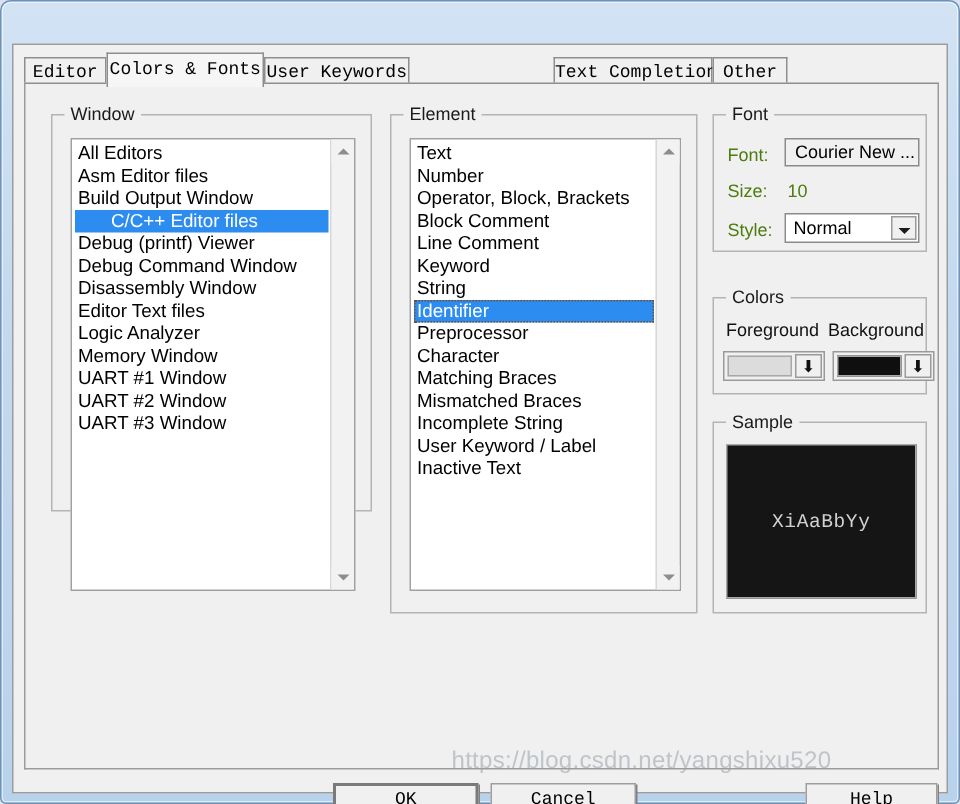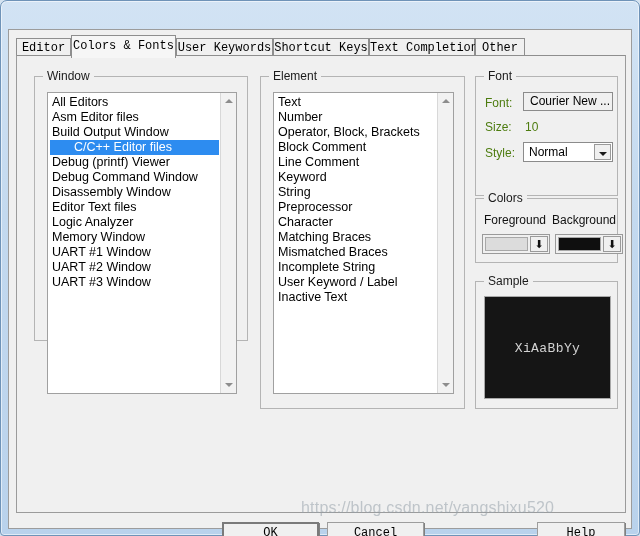--- a/index.html
+++ b/index.html
@@ -296,23 +296,20 @@
 
     <div id="tabstrip">
       <div class="tab" style="left:0px; width:55px;">
         <span>Editor</span>
       </div>
       <div class="tab active" style="left:55px; width:105px;">
         <span>Colors &amp; Fonts</span>
       </div>
       <div class="tab" style="left:160px; width:97px;">
         <span>User Keywords</span>
-      </div>
-      <div class="tab" style="left:257px; width:96px;">
-        <span>Shortcut Keys</span>
       </div>
       <div class="tab" style="left:353px; width:106px;">
         <span>Text Completion</span>
       </div>
       <div class="tab" style="left:459px; width:50px;">
         <span>Other</span>
       </div>
     </div>
 
     <div id="tabpanel">
@@ -352,40 +349,41 @@
 
         <div class="listbox" style="left:12px; top:15px; width:181px; height:302px;">
           <div class="list-inner">
             <div class="list-item">Text</div>
             <div class="list-item">Number</div>
             <div class="list-item">Operator, Block, Brackets</div>
             <div class="list-item">Block Comment</div>
             <div class="list-item">Line Comment</div>
             <div class="list-item">Keyword</div>
             <div class="list-item">String</div>
+            <div class="list-item selected focused" style="background: rgb(45, 140, 240);">Identifier</div>
             <div class="list-item">Preprocessor</div>
             <div class="list-item">Character</div>
             <div class="list-item">Matching Braces</div>
             <div class="list-item">Mismatched Braces</div>
             <div class="list-item">Incomplete String</div>
             <div class="list-item">User Keyword / Label</div>
             <div class="list-item">Inactive Text</div>
           </div>
           <div class="vscroll">
             <div class="sb-btn up">
                 <div class="sb-arrow"></div>
               </div>
             <div class="sb-btn down">
                 <div class="sb-arrow"></div>
               </div>
           </div>
         </div>
       </div>
 
-      <div class="group" style="left:458px; top:20px; width:143px; height:120px;">
+      <div class="group" style="left:458px; top:20px; width:143px; height:92px;">
         <div class="group-title">Font</div>
 
         <div class="field-label" style="left:9px; top:19px;">Font:</div>
         <div class="push-button" style="left:47px; top:15px; width:90px; height:19px; line-height:17px; text-align:left; padding-left:6px;">
           <span>Courier New ...</span>
         </div>
 
         <div class="field-label" style="left:9px; top:43px;">Size:</div>
         <div class="field-label" style="left:49px; top:43px;">10</div>
 

